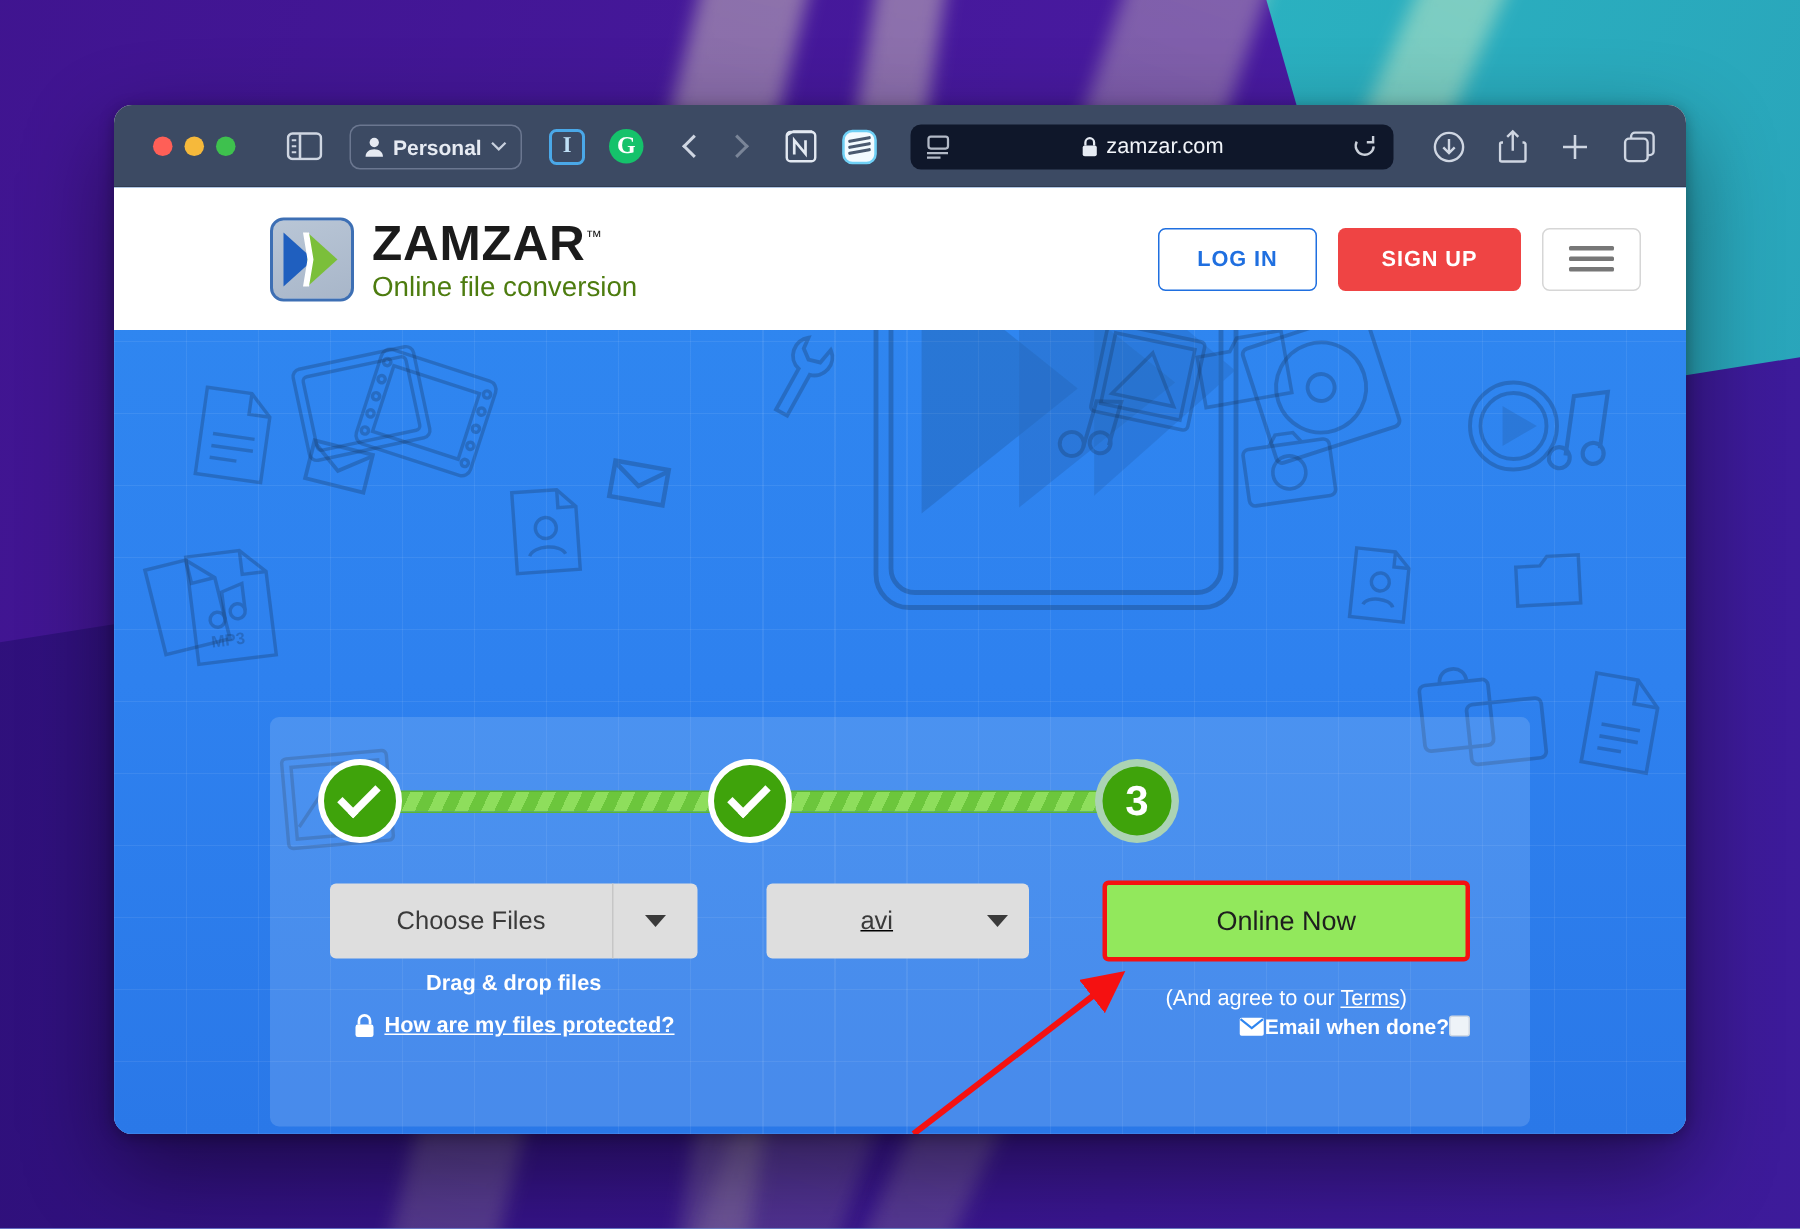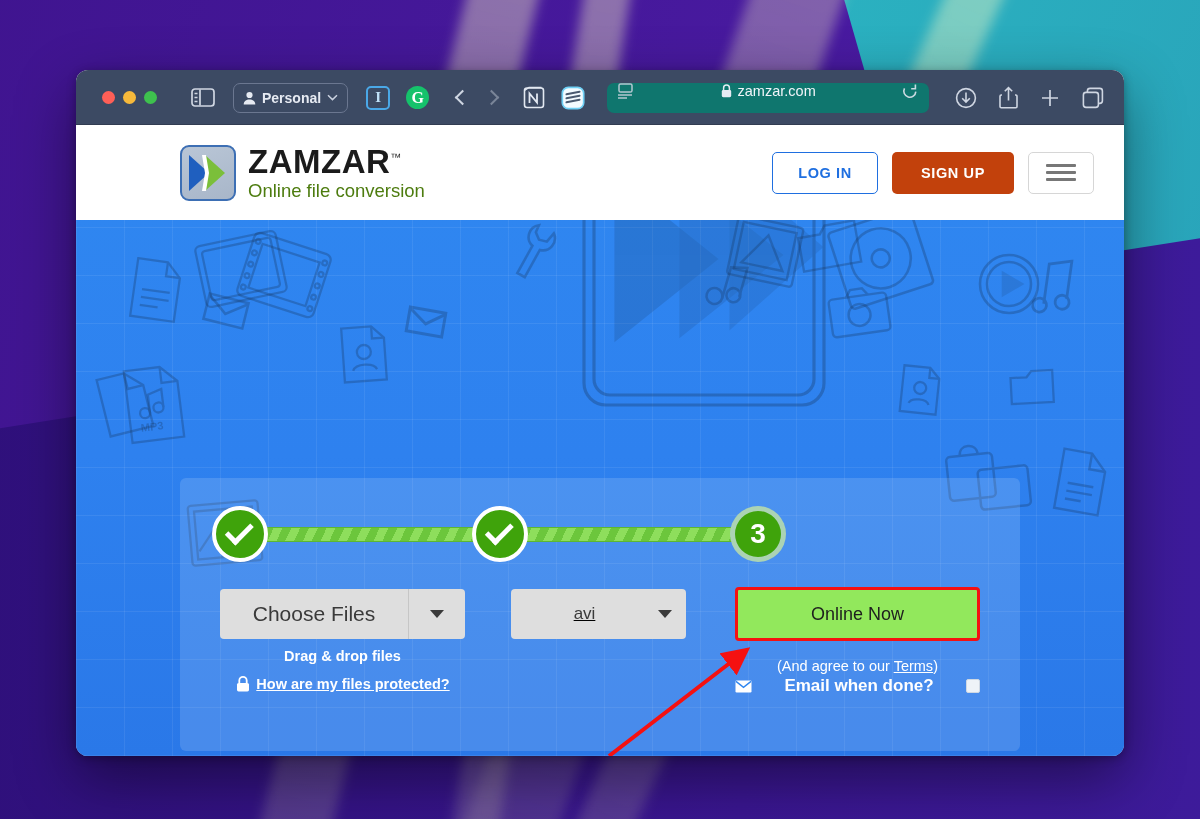--- a/index.html
+++ b/index.html
@@ -123,23 +123,23 @@
   }
   .chev.left { transform: rotate(45deg); }
   .chev.right { transform: rotate(-135deg); }
   #ext-notion { margin-left: 26px; }
   #ext-todoist { margin-left: 16px; }
 
   #urlbar {
     margin-left: 22px;
     flex: 0 0 auto;
     width: 322px; height: 30px;
-    background: #0f766e;
+    background: #0f172a;
     border-radius: 7px;
-    display: flex; align-items: flex-start;
+    display: flex; align-items: center;
     padding: 0 10px;
     position: relative;
   }
   #reader-icon { width: 18px; height: 16px; opacity:.85; }
   #url-center {
     flex: 1;
     display: flex; align-items: center; justify-content: center; gap: 6px;
   }
   #url-text { color: #f1f4f9; font-size: 14.5px; }
   #reload-btn { width: 18px; height: 18px; opacity: .9; }
@@ -176,21 +176,21 @@
     width: 106px; height: 42px;
     border: 1px solid #1f6fe0; border-radius: 5px;
     background: #fff; color: #1f6fe0;
     font-size: 14.5px; font-weight: bold; letter-spacing:.6px;
     display:flex; align-items:center; justify-content:center;
     cursor:pointer;
   }
   #signup-btn {
     width: 122px; height: 42px;
     border: none; border-radius: 5px;
-    background: #c2410c; color: #fff;
+    background: #ef4444; color: #fff;
     font-size: 14.5px; font-weight: bold; letter-spacing:.6px;
     display:flex; align-items:center; justify-content:center;
     cursor:pointer;
   }
   #menu-btn {
     width: 66px; height: 42px;
     border: 1px solid #d6d6d6; border-radius: 5px;
     background:#fff;
     display:flex; flex-direction:column; align-items:center; justify-content:center; gap:4px;
     cursor:pointer;
@@ -252,21 +252,21 @@
     height: 50px;
   }
   #choose-files {
     position: absolute; left: 40px; top: 0;
     width: 245px; height: 50px;
     background: #dedede; border-radius: 4px;
     display: flex; align-items: center;
     cursor: pointer;
   }
   #choose-files-label {
-    flex: 1; text-align: center; color: #3a3a3a; font-size: 21px;
+    flex: 1; text-align: center; color: #3a3a3a; font-size: 17px;
   }
   #choose-files-split {
     width: 57px; height: 100%;
     border-left: 1px solid #c6c6c6;
     display:flex; align-items:center; justify-content:center;
   }
   #format-select {
     position: absolute; left: 331px; top: 0;
     width: 175px; height: 50px;
     background: #dedede; border-radius: 4px;
@@ -303,22 +303,22 @@
     color:#fff; font-size:14.5px; font-weight:bold;
   }
   #protected-text { text-decoration: underline; cursor:pointer; }
   #terms-line {
     position: absolute; left: 555px; top: 180px; width: 245px;
     text-align:center; color:#fff; font-size:14.5px;
   }
   #terms-link { text-decoration: underline; cursor:pointer; color:#fff; }
   #email-line {
     position: absolute; left: 555px; top: 198px; width: 245px;
-    display:flex; align-items:center; justify-content:space-between; gap:24px;
-    color:#fff; font-size:17px; font-weight:bold;
+    display:flex; align-items:center; justify-content:flex-end; gap:0;
+    color:#fff; font-size:14px; font-weight:bold;
   }
   #email-checkbox {
     width: 14px; height: 14px; background: #eef3f8;
     border: 1px solid #cfd8e3; border-radius: 2px;
   }
 
   
   #annotation-arrow {
     position: absolute; left: 0; top: 0; width: 1048px; height: 631px;
     pointer-events: none;

